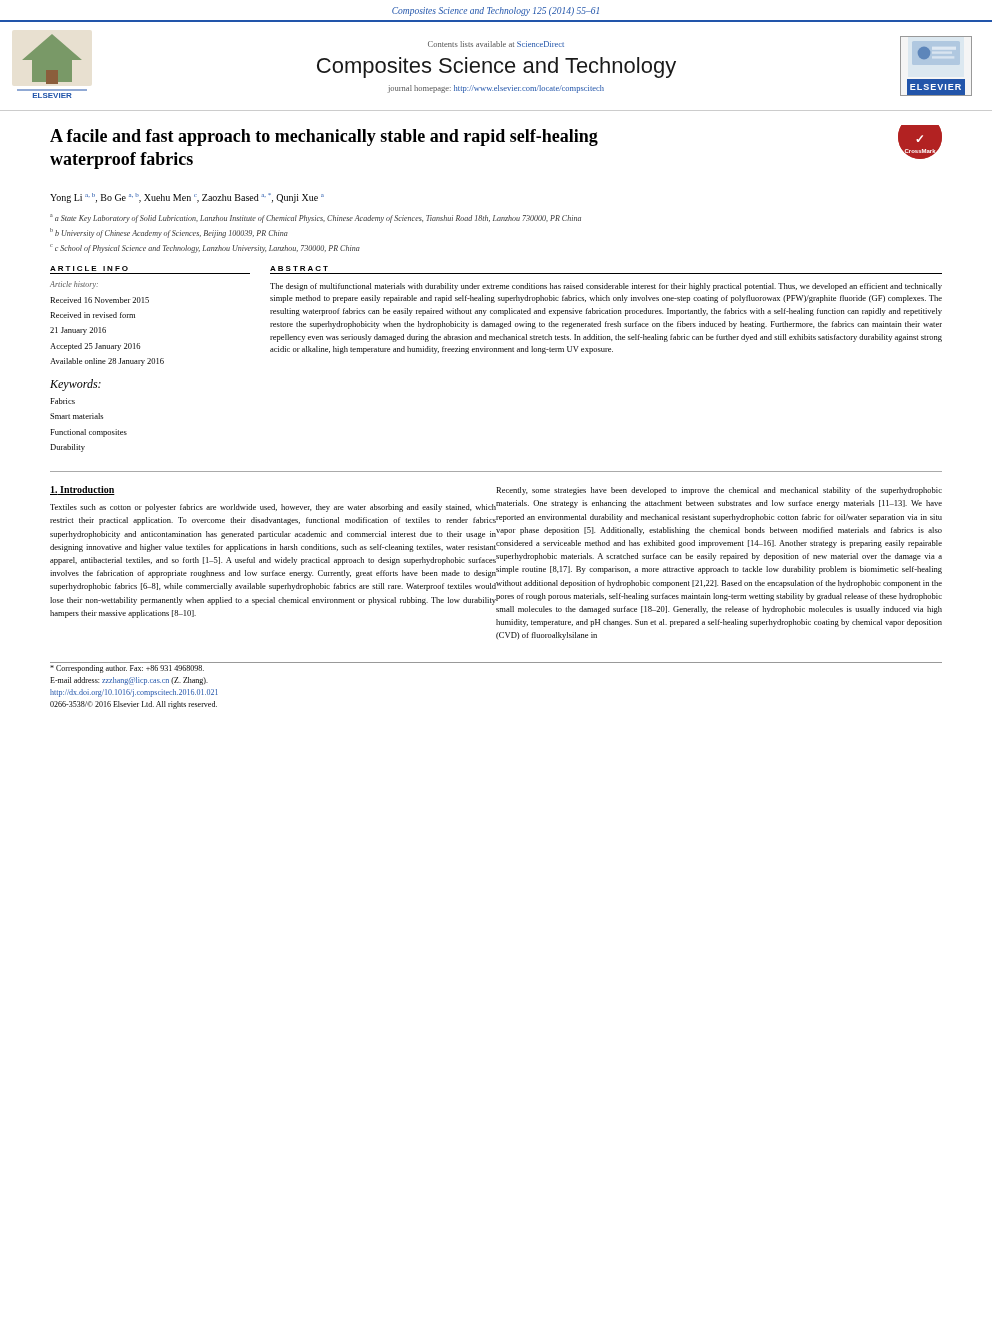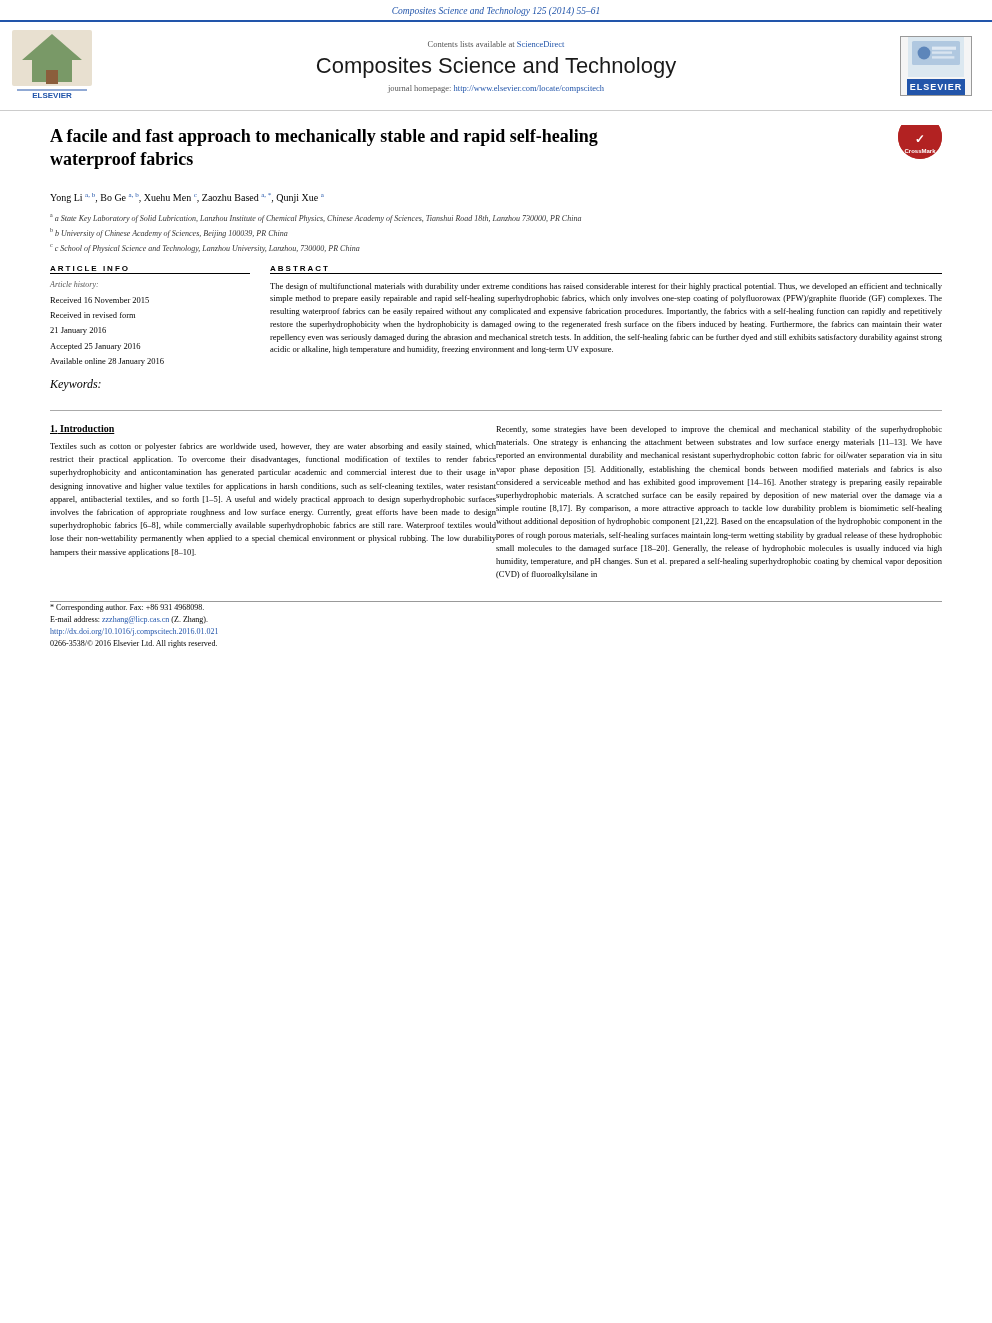--- a/index.html
+++ b/index.html
@@ -328,20 +328,26 @@
       <div class="section-header">ARTICLE INFO</div>
       <div class="article-info-label">Article history:</div>
       <div class="article-info-date">
         <div>Received 16 November 2015</div>
         <div>Received in revised form</div>
         <div>21 January 2016</div>
         <div>Accepted 25 January 2016</div>
         <div>Available online 28 January 2016</div>
       </div>
       <div class="keywords-header">Keywords:</div>
+      <div class="keywords-list">
+        <div>Fabrics</div>
+        <div>Smart materials</div>
+        <div>Functional composites</div>
+        <div>Durability</div>
+      </div>
     </div>
 
     <div class="right-col">
       <div class="section-header">ABSTRACT</div>
       <div class="abstract-text">The design of multifunctional materials with durability under extreme conditions has raised considerable interest for their highly practical potential. Thus, we developed an efficient and technically simple method to prepare easily repairable and rapid self-healing superhydrophobic fabrics, which only involves one-step coating of polyfluorowax (PFW)/graphite fluoride (GF) complexes. The resulting waterproof fabrics can be easily repaired without any complicated and expensive fabrication procedures. Importantly, the fabrics with a self-healing function can rapidly and repetitively restore the superhydrophobicity when the hydrophobicity is damaged owing to the regenerated fresh surface on the fibers induced by heating. Furthermore, the fabrics can maintain their water repellency even was seriously damaged during the abrasion and mechanical stretch tests. In addition, the self-healing fabric can be further dyed and still exhibits satisfactory durability against strong acidic or alkaline, high temperature and humidity, freezing environment and long-term UV exposure.</div>
     </div>
   </div>
 
   <hr class="divider-line">
 

